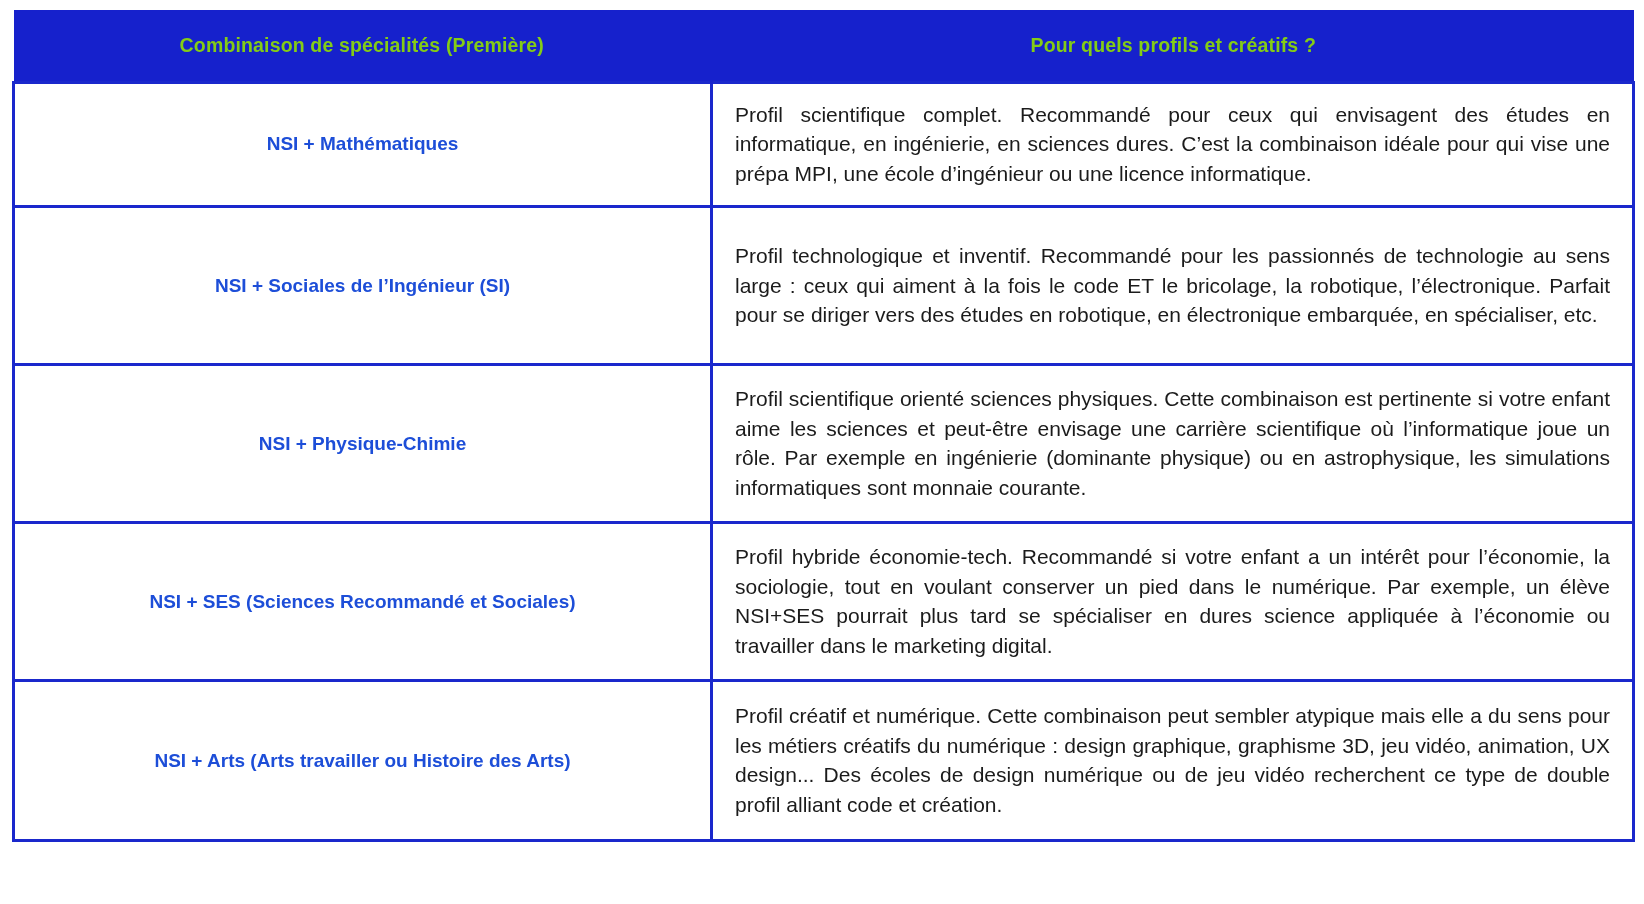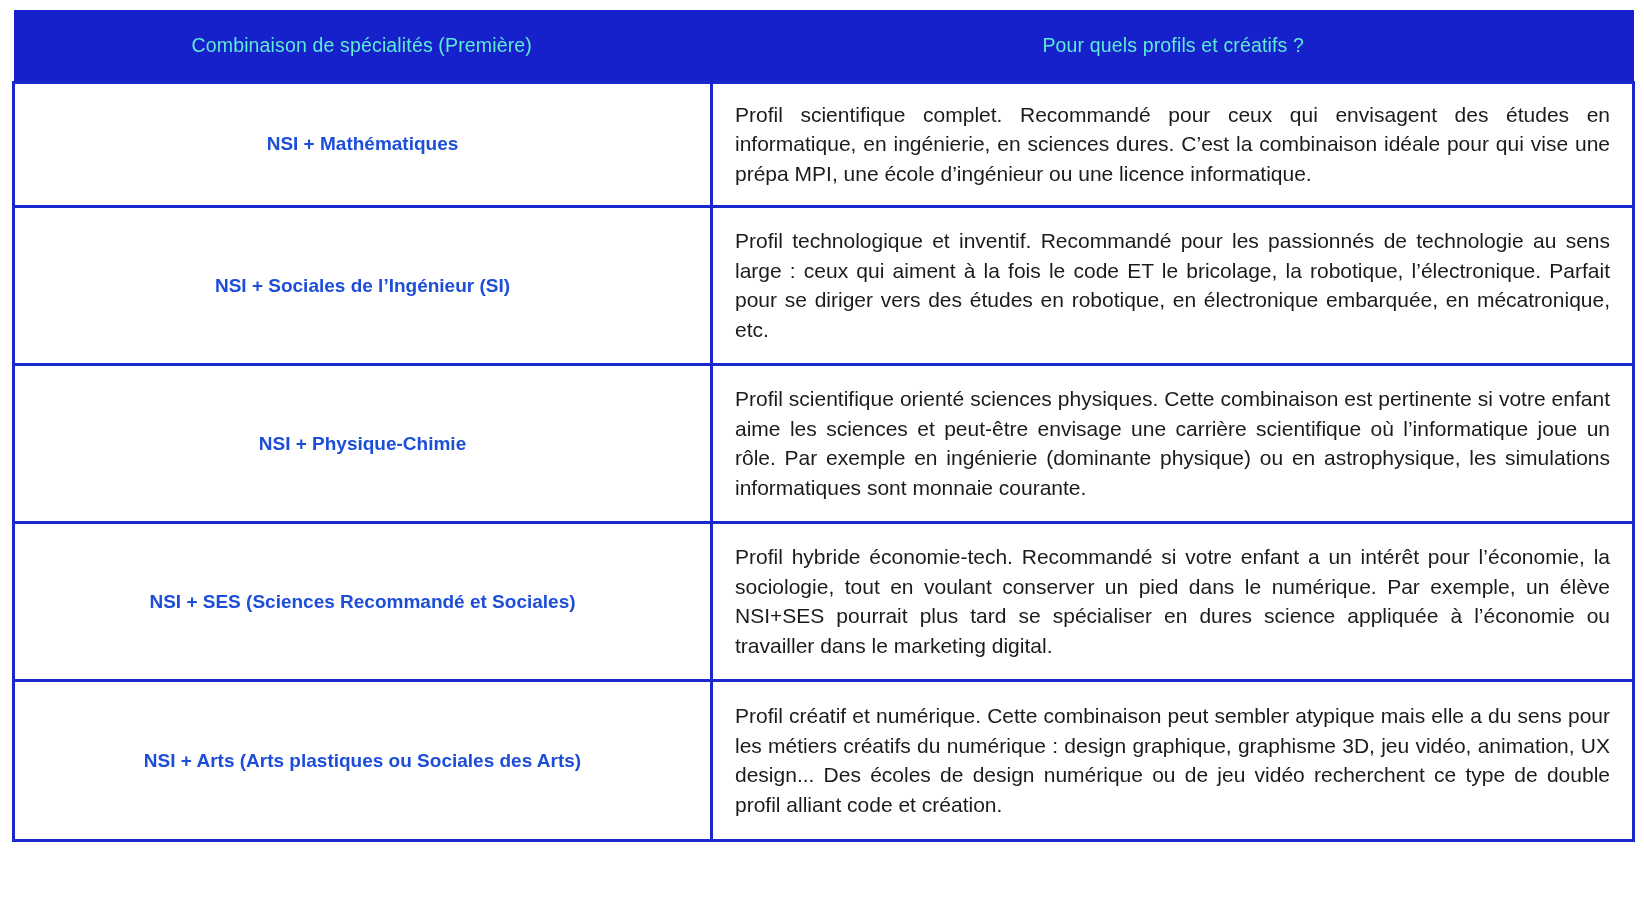--- a/index.html
+++ b/index.html
@@ -29,23 +29,23 @@
   table.spec-table {
     width: 1620px;
     border-collapse: collapse;
     table-layout: fixed;
   }
   table.spec-table col.c1 { width: 698px; }
   table.spec-table col.c2 { width: 922px; }
 
   thead th {
     background: #1621CC;
-    color: #5eead4;
+    color: #84cc16;
     font-size: 19.5px;
-    font-weight: normal;
+    font-weight: bold;
     letter-spacing: 0.15px;
     text-align: center;
     vertical-align: middle;
     height: 72px;
     padding: 0 10px;
     border: none;
     box-sizing: border-box;
   }
   thead th.head-left {
     border-right: 3px solid #1621CC;
@@ -98,30 +98,30 @@
           <th class="head-right">Pour quels profils et créatifs ?</th>
         </tr>
       </thead>
       <tbody>
         <tr class="r1">
           <td class="combo">NSI + Mathématiques</td>
           <td class="desc">Profil scientifique complet. Recommandé pour ceux qui envisagent des études en informatique, en ingénierie, en sciences dures. C’est la combinaison idéale pour qui vise une prépa MPI, une école d’ingénieur ou une licence informatique.</td>
         </tr>
         <tr class="r2">
           <td class="combo">NSI + Sociales de l’Ingénieur (SI)</td>
-          <td class="desc">Profil technologique et inventif. Recommandé pour les passionnés de technologie au sens large : ceux qui aiment à la fois le code ET le bricolage, la robotique, l’électronique. Parfait pour se diriger vers des études en robotique, en électronique embarquée, en mécatronique, etc.</td>
+          <td class="desc">Profil technologique et inventif. Recommandé pour les passionnés de technologie au sens large : ceux qui aiment à la fois le code ET le bricolage, la robotique, l’électronique. Parfait pour se diriger vers des études en robotique, en électronique embarquée, en spécialiser, etc.</td>
         </tr>
         <tr class="r3">
           <td class="combo">NSI + Physique-Chimie</td>
           <td class="desc">Profil scientifique orienté sciences physiques. Cette combinaison est pertinente si votre enfant aime les sciences et peut-être envisage une carrière scientifique où l’informatique joue un rôle. Par exemple en ingénierie (dominante physique) ou en astrophysique, les simulations informatiques sont monnaie courante.</td>
         </tr>
         <tr class="r4">
           <td class="combo">NSI + SES (Sciences Recommandé et Sociales)</td>
           <td class="desc">Profil hybride économie-tech. Recommandé si votre enfant a un intérêt pour l’économie, la sociologie, tout en voulant conserver un pied dans le numérique. Par exemple, un élève NSI+SES pourrait plus tard se spécialiser en dures science appliquée à l’économie ou travailler dans le marketing digital.</td>
         </tr>
         <tr class="r5">
-          <td class="combo">NSI + Arts (Arts plastiques ou Sociales des Arts)</td>
+          <td class="combo">NSI + Arts (Arts travailler ou Histoire des Arts)</td>
           <td class="desc">Profil créatif et numérique. Cette combinaison peut sembler atypique mais elle a du sens pour les métiers créatifs du numérique : design graphique, graphisme 3D, jeu vidéo, animation, UX design...  Des écoles de design numérique ou de jeu vidéo recherchent ce type de double profil alliant code et création.</td>
         </tr>
       </tbody>
     </table>
   </div>
 </div>
 
 </body></html>

